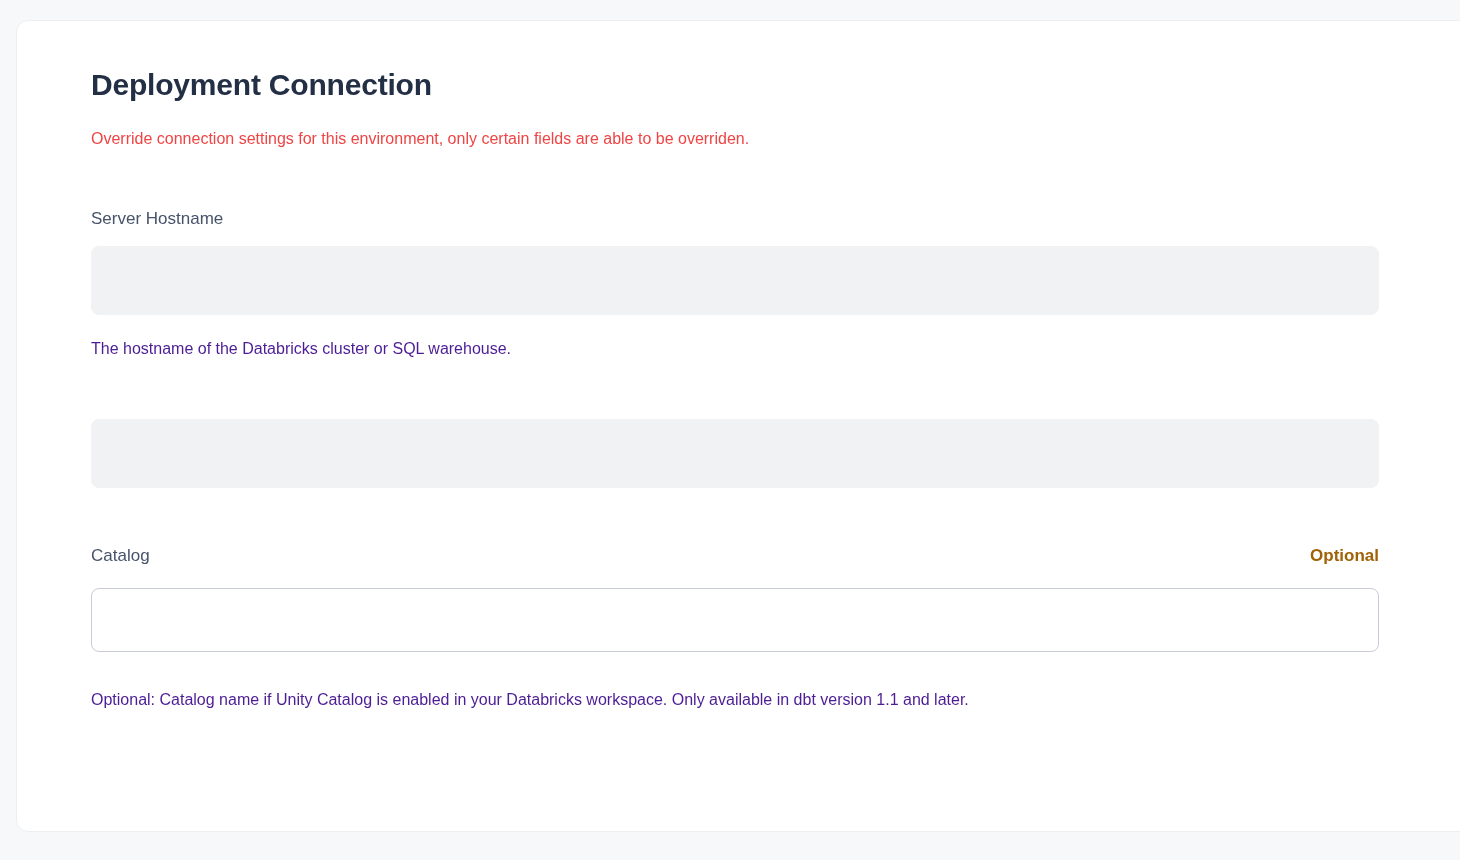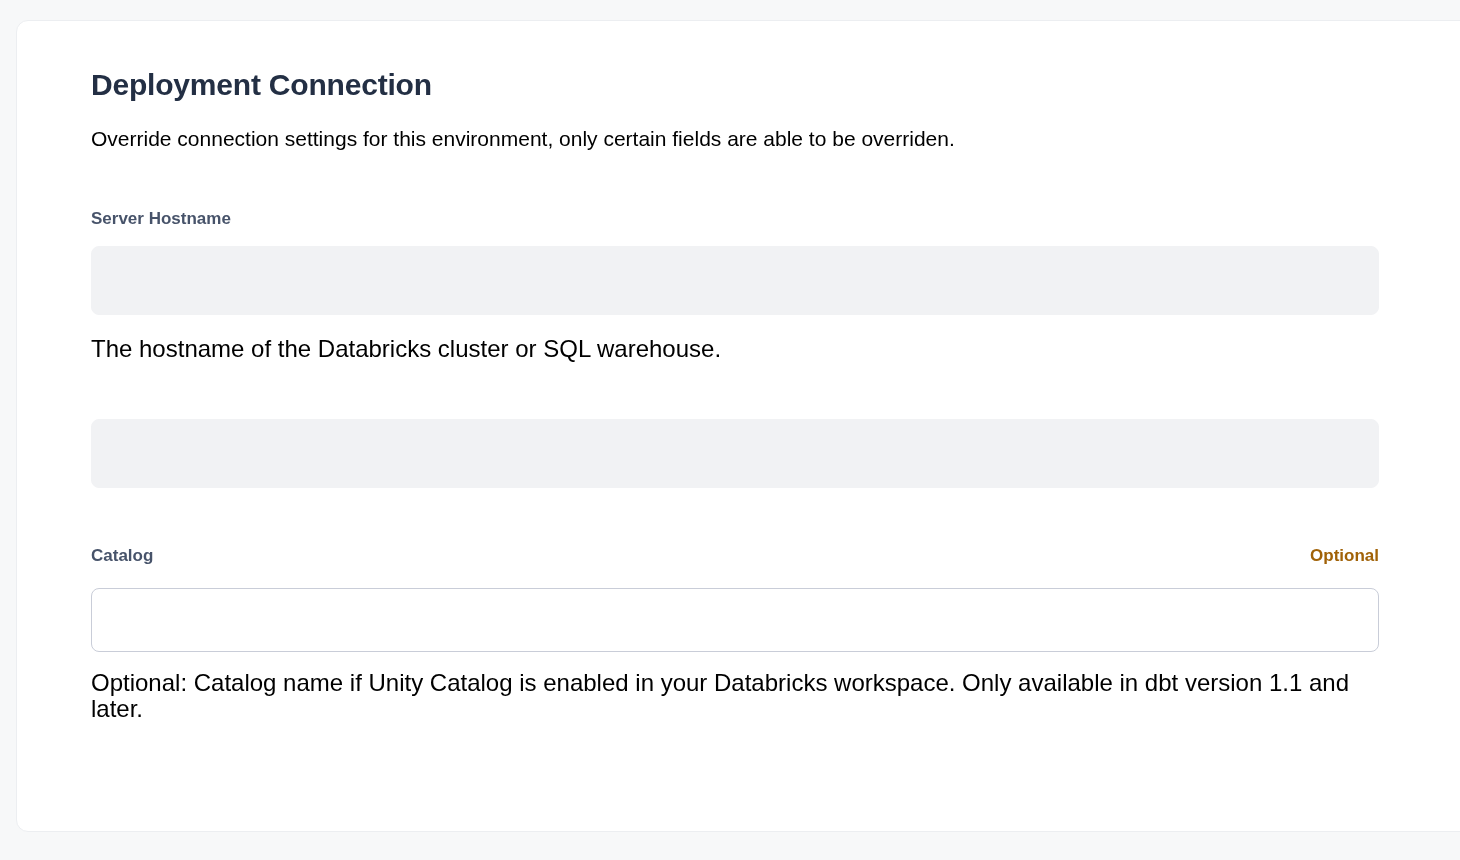--- a/index.html
+++ b/index.html
@@ -32,40 +32,40 @@
   h1.title {
     margin: 0 0 22px 0;
     font-size: 30px;
     line-height: 38px;
     font-weight: 700;
     color: #232f44;
     letter-spacing: -0.2px;
   }
   p.subtitle {
     margin: 0 0 56px 0;
-    font-size: 21px;
+    font-size: 16px;
     line-height: 26px;
     font-weight: 400;
-    color: #000000;
+    color: #ef4444;
   }
 
   .field { margin: 0 0 57px 0; }
   .field:last-child { margin-bottom: 0; }
 
   .label-row {
     display: flex;
     align-items: baseline;
     justify-content: space-between;
     width: 1288px;
     margin-bottom: 16px;
   }
   .label {
     font-size: 17px;
     line-height: 22px;
-    font-weight: 700;
+    font-weight: 400;
     color: #47536a;
   }
   .optional-badge {
     font-size: 17px;
     line-height: 22px;
     font-weight: 700;
     color: #a16207;
   }
 
   .text-input {
@@ -84,27 +84,27 @@
     border: 1px solid #f1f2f4;
   }
   .text-input.enabled {
     height: 64px;
     background: #ffffff;
     border: 1px solid #c9cdd8;
   }
 
   .helper {
     margin: 21px 0 0 0;
-    font-size: 24px;
+    font-size: 16px;
     line-height: 26px;
     font-weight: 400;
-    color: #000000;
+    color: #4c1d95;
   }
   .catalog .label-row { margin-bottom: 21px; }
-  .catalog .helper { margin-top: 18px; }
+  .catalog .helper { margin-top: 35px; }
 </style>
 </head>
 <body>
 
 <div class="page">
   <div class="card">
     <div class="content">
 
       <h1 class="title">Deployment Connection</h1>
 

